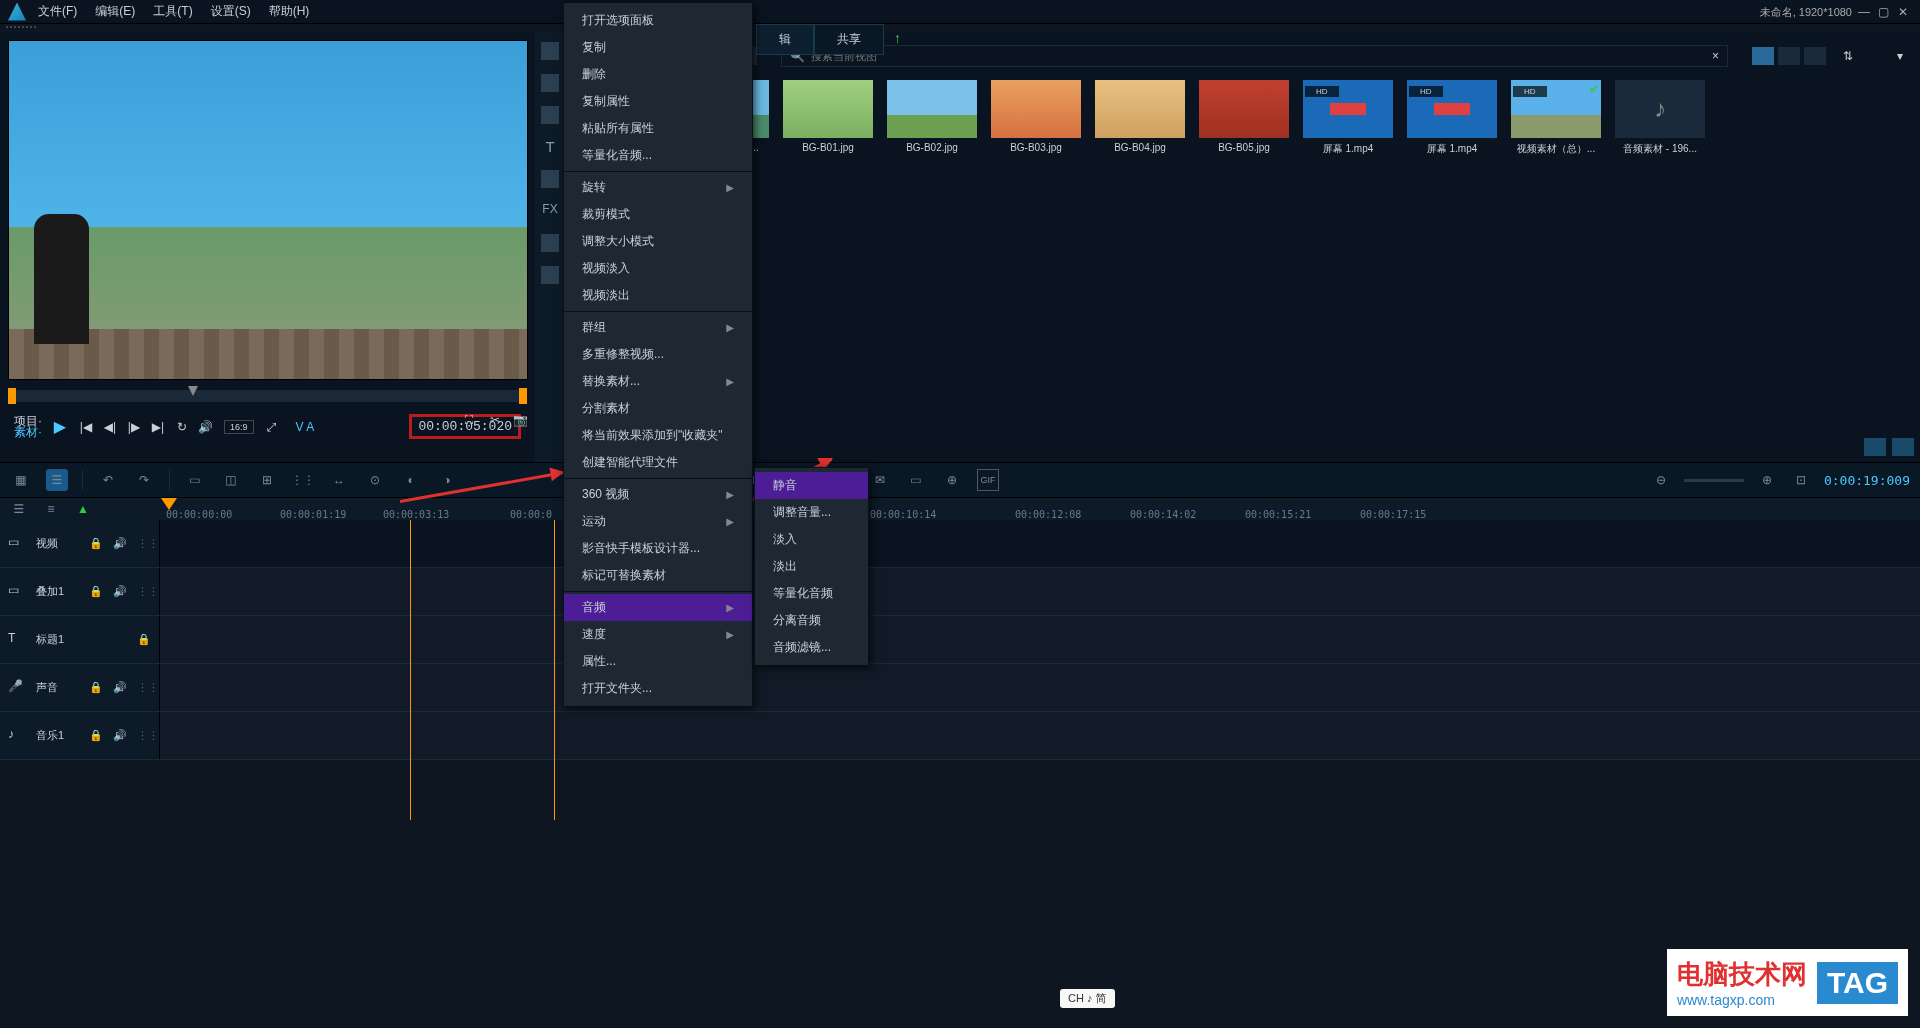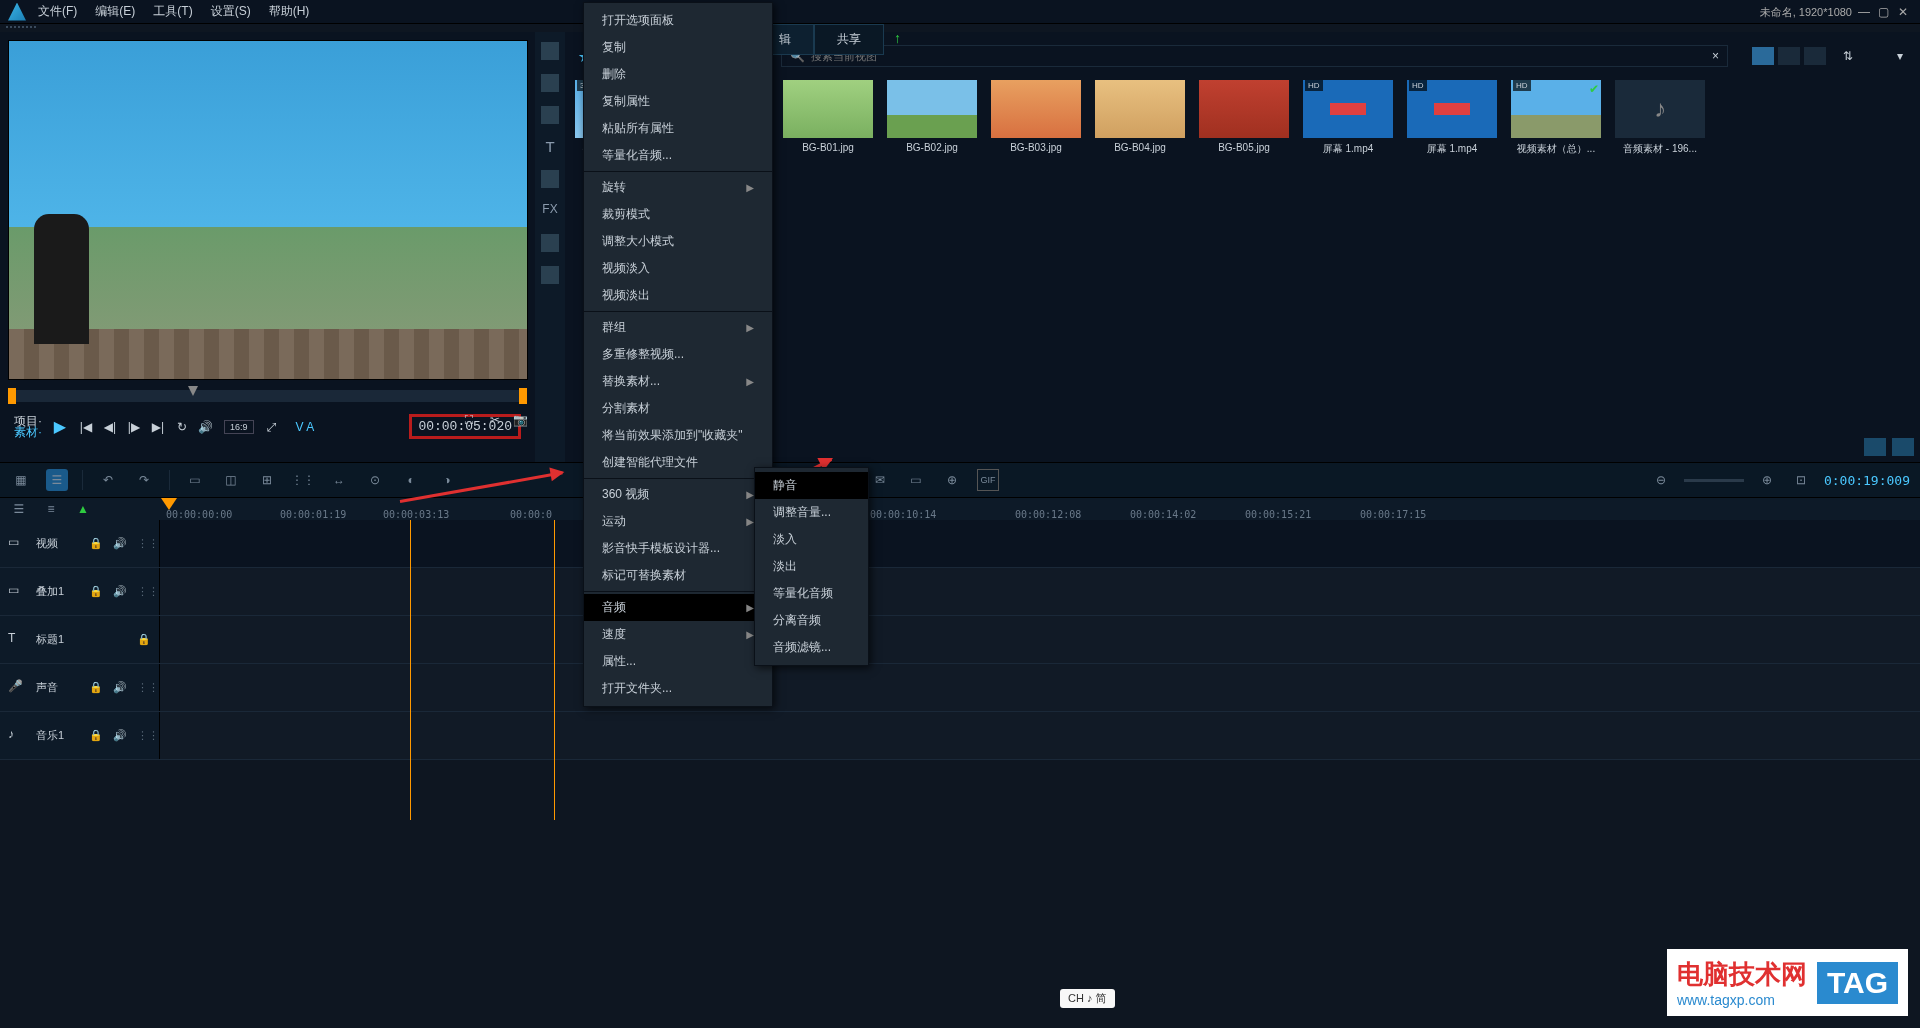--- a/index.html
+++ b/index.html
@@ -46,21 +46,21 @@
 .search{flex:1;margin:0 12px;height:22px;background:#0a1320;border:1px solid #1a2a3a;padding:0 8px;display:flex;align-items:center;gap:6px}
 .search input{background:none;border:none;outline:none;color:#aaa;flex:1;font-size:11px}
 .view-btns{display:flex;gap:4px}
 .vbtn{width:22px;height:18px;background:#1a2a3a;cursor:pointer}
 .vbtn.active{background:#2a6a9a}
 
 .thumbs{display:flex;flex-wrap:wrap;gap:14px}
 .thumb{width:90px;text-align:center;cursor:pointer}
 .thumb-img{width:90px;height:58px;background:#4a8ac8;position:relative;margin-bottom:4px}
 .thumb-label{font-size:10px;white-space:nowrap;overflow:hidden;text-overflow:ellipsis}
-.badge-tl{position:absolute;top:0;left:2px;background:#000a;padding:1px 3px;font-size:8px}
+.badge-tl{position:absolute;top:6px;left:2px;background:#000a;padding:1px 11px;font-size:8px}
 .check{position:absolute;top:2px;right:2px;color:#2ecc40;font-size:12px}
 .t-sky{background:linear-gradient(#5ab0e8,#8ac8f0)}
 .t-lake{background:linear-gradient(#6ab8e0 60%,#4a8a6a 60%)}
 .t-tree{background:linear-gradient(#a0d080,#7ab060)}
 .t-field{background:linear-gradient(#7ac0e8 60%,#6aa050 60%)}
 .t-sunset{background:linear-gradient(#e8a060,#d87040)}
 .t-desert{background:linear-gradient(#e8c080,#d0a060)}
 .t-red{background:linear-gradient(#c04030,#a03020)}
 .t-screen{background:#1a6ab8;position:relative}
 .t-screen::after{content:"";position:absolute;left:30%;top:40%;width:40%;height:20%;background:#e04040}
@@ -95,25 +95,25 @@
 .clip-thumb{width:55px;height:34px;background:linear-gradient(#5ab0e8 60%,#8a9a6a 60%)}
 .clip-orange{position:absolute;left:0;top:0;width:3px;height:100%;background:#f90}
 .clip-wave{position:absolute;left:70px;right:0;bottom:2px;height:14px;background:repeating-linear-gradient(90deg,#3aaa7a 0 3px,transparent 3px 5px)}
 .clip-snd{width:14px;height:14px;background:#f90;position:absolute;left:2px;bottom:2px}
 
 .playhead{position:absolute;left:410px;top:0;width:1px;height:300px;background:#f90;z-index:10}
 .gap-marker{position:absolute;left:554px;top:0;width:1px;height:300px;background:#f90;z-index:10}
 
 .ctx-menu{position:absolute;background:#1e2832;border:1px solid #0a1018;box-shadow:2px 2px 8px #000a;z-index:100;min-width:190px;padding:4px 0}
 .ctx-item{padding:5px 18px;cursor:pointer;display:flex;justify-content:space-between;align-items:center;font-size:12px}
-.ctx-item.hl{background:#000000;color:#fff}
+.ctx-item.hl{background:#4c1d95;color:#fff}
 .ctx-item.dis{color:#5a6570}
 .ctx-arrow{font-size:10px;color:#888}
 .ctx-sep{height:1px;background:#0a1018;margin:2px 0}
-.menu1{left:583px;top:2px}
+.menu1{left:563px;top:2px}
 .menu2{left:754px;top:467px;min-width:115px}
 
 .arrow-red{position:absolute;width:180px;height:3px;background:#e03030;z-index:90;transform-origin:left center}
 .arrow-red::after{content:"";position:absolute;right:-2px;top:-6px;border-left:14px solid #e03030;border-top:7px solid transparent;border-bottom:7px solid transparent}
 .ar1{left:400px;top:500px;transform:rotate(-10deg);width:165px}
 .ar2{left:680px;top:535px;transform:rotate(-27deg);width:170px}
 
 .watermark{position:absolute;right:12px;bottom:12px;background:#fff;padding:8px 10px;display:flex;align-items:center;gap:10px;z-index:200}
 .wm-txt1{color:#e03030;font-size:26px;font-weight:bold}
 .wm-txt2{color:#2a8acf;font-size:14px}

